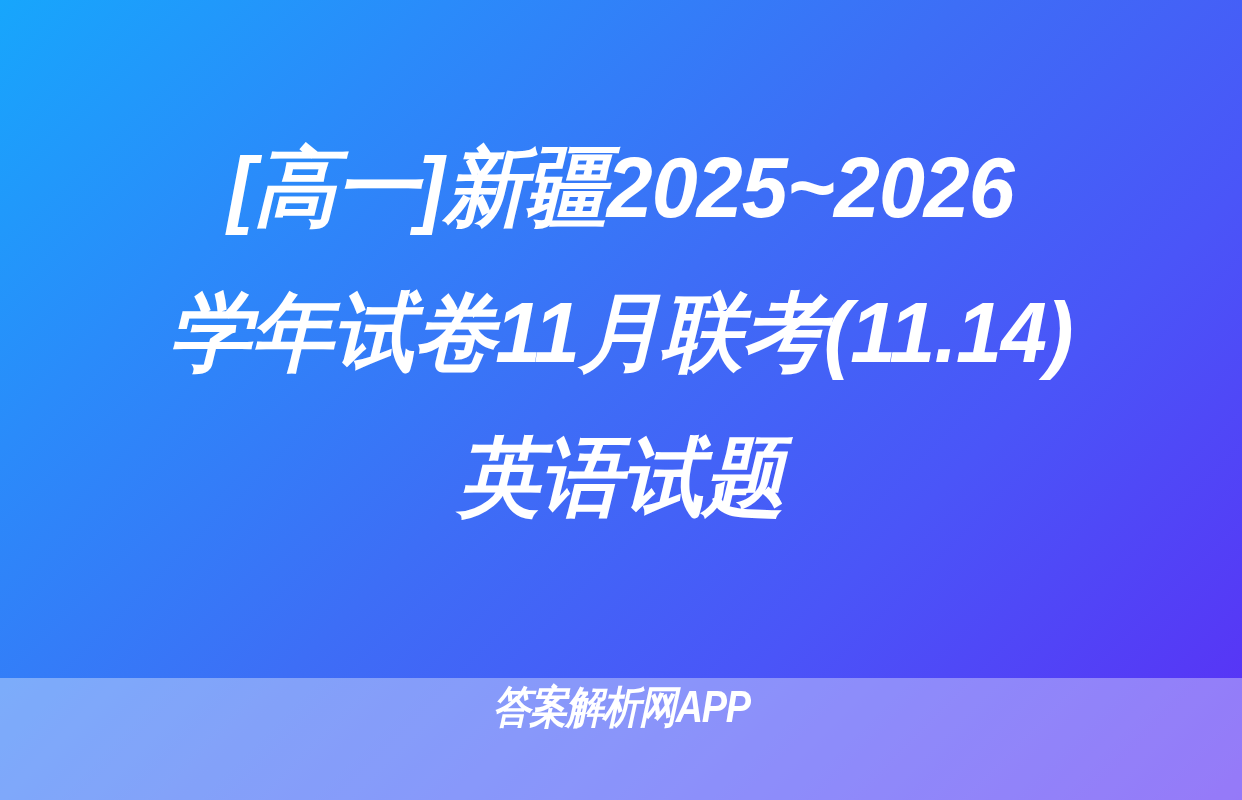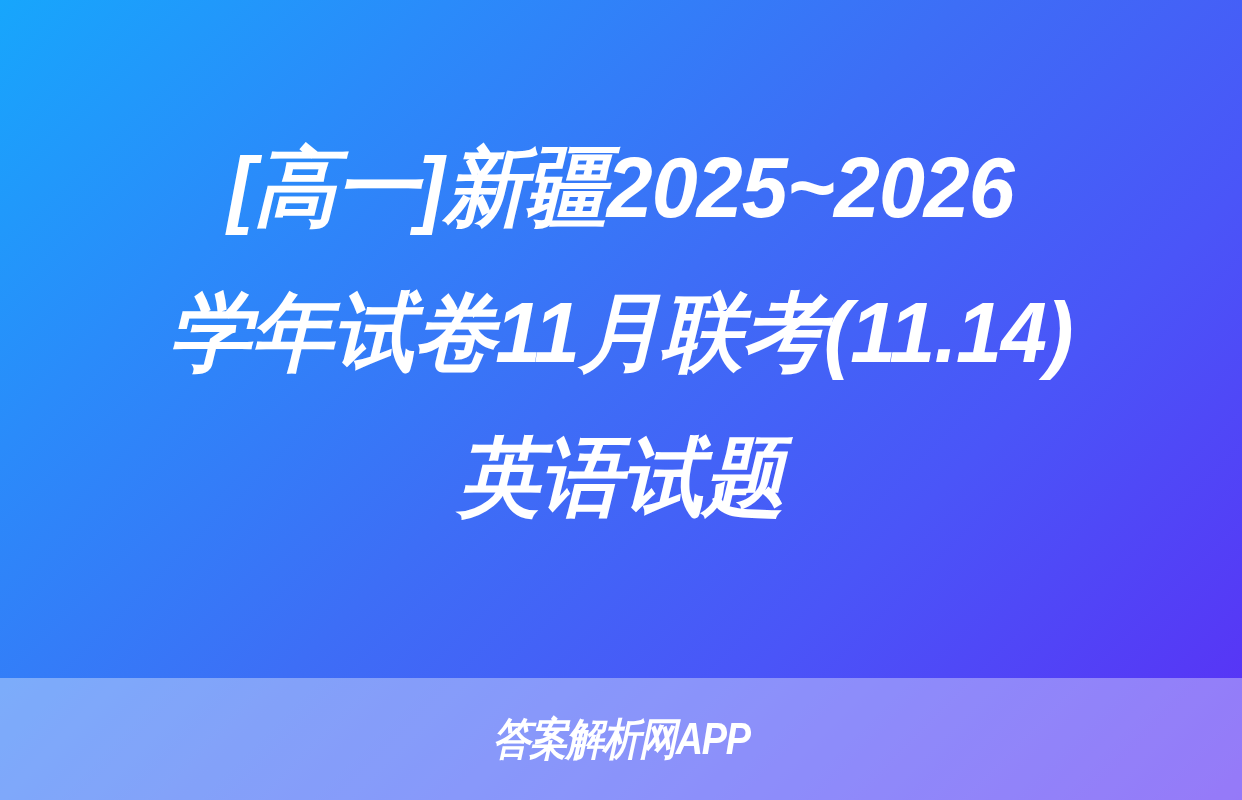--- a/index.html
+++ b/index.html
@@ -54,21 +54,20 @@
 
   
   #footer-bar {
     position: absolute;
     left: 0;
     top: 678px;
     width: 1242px;
     height: 122px;
     background: rgba(255, 255, 255, 0.36);
     display: flex;
-    align-items: center;
     justify-content: center;
   }
 
   #footer-text {
     color: #ffffff;
     font-size: 44px;
     font-weight: bold;
     font-style: italic;
     letter-spacing: -1.5px;
     white-space: nowrap;

